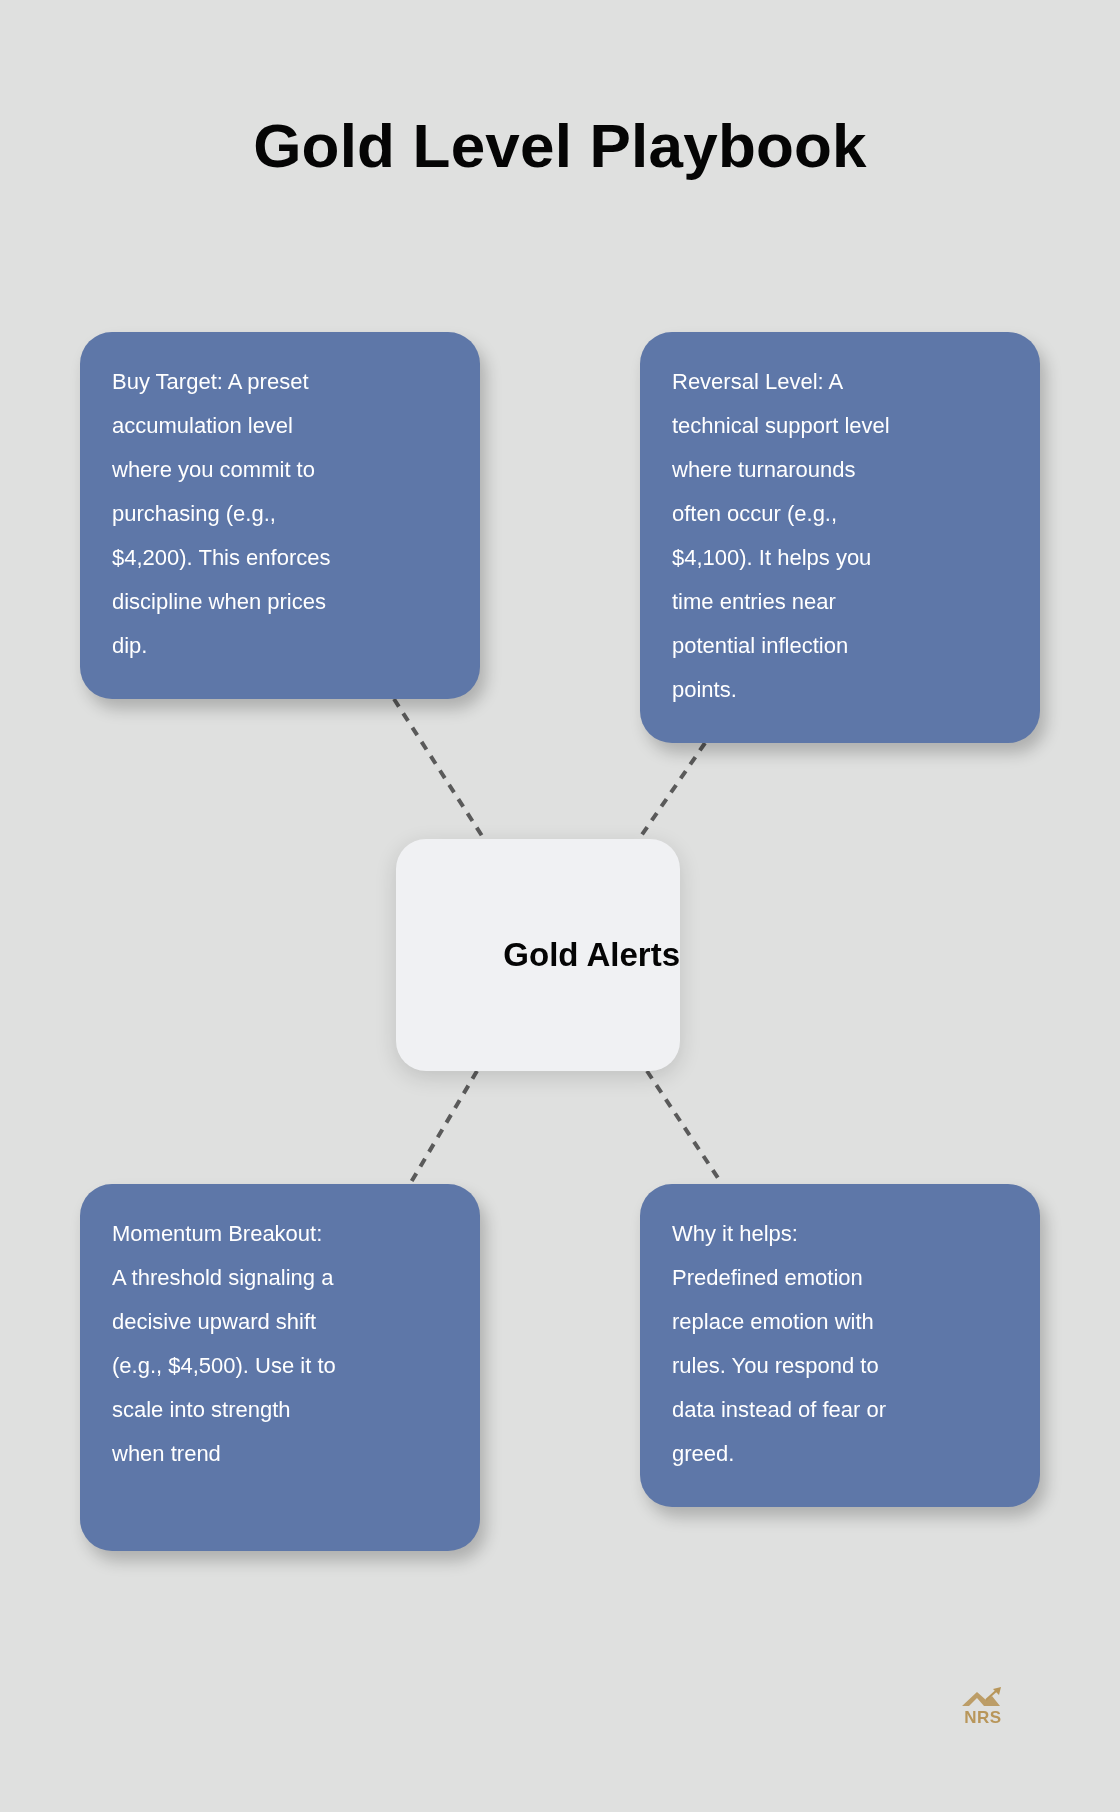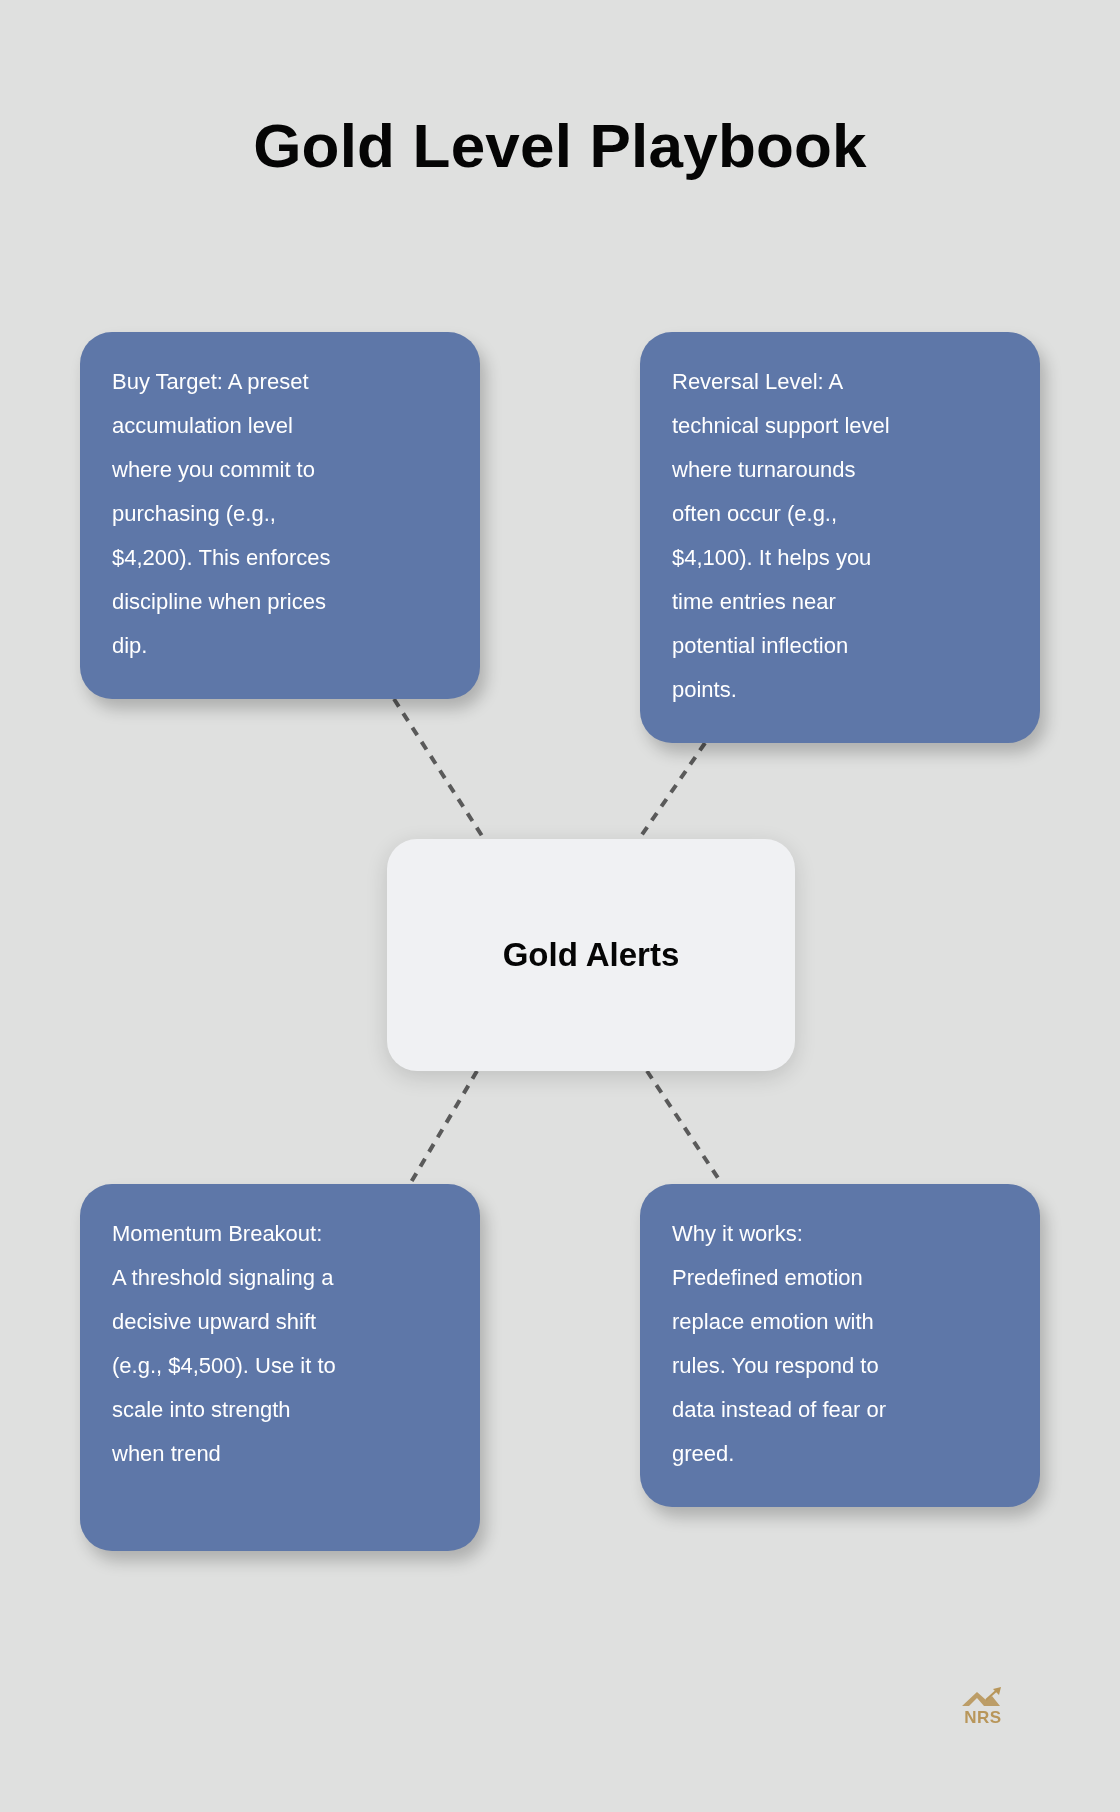--- a/index.html
+++ b/index.html
@@ -21,24 +21,24 @@
     box-shadow: 6px 10px 16px rgba(0,0,0,0.22);
   }
   .card .line {
     display: block; white-space: nowrap; font-size: 22px; line-height: 44px;
   }
   #card-tl { left: 80px; top: 332px; height: 367px; }
   #card-tr { left: 640px; top: 332px; height: 411px; }
   #card-bl { left: 80px; top: 1184px; height: 367px; }
   #card-br { left: 640px; top: 1184px; height: 323px; }
   .center {
-    position: absolute; left: 387px; top: 839px; width: 408px; height: 232px;
+    position: absolute; left: 396px; top: 839px; width: 284px; height: 232px;
     background: #f0f1f3; border-radius: 30px;
     box-shadow: 0 6px 22px rgba(0,0,0,0.14);
-    display: flex; align-items: center; justify-content: center;
+    display: flex; align-items: center; justify-content: flex-end;
   }
   .center span { font-size: 33px; font-weight: bold; color: #050505; }
   .logo {
     position: absolute; left: 960px; top: 1686px; width: 46px; height: 44px;
   }
   .logo-text {
     position: absolute; left: 0; top: 22px; width: 46px; text-align: center;
     font-size: 17px; font-weight: bold; color: #b8965a; letter-spacing: 0.5px;
     line-height: 20px;
   }
@@ -85,21 +85,21 @@
 <div class="card" id="card-bl">
   <span class="line">Momentum Breakout:</span>
   <span class="line">A threshold signaling a</span>
   <span class="line">decisive upward shift</span>
   <span class="line">(e.g., $4,500). Use it to</span>
   <span class="line">scale into strength</span>
   <span class="line">when trend</span>
 </div>
 
 <div class="card" id="card-br">
-  <span class="line">Why it works:</span>
+  <span class="line">Why it helps:</span>
   <span class="line">Predefined emotion</span>
   <span class="line">replace emotion with</span>
   <span class="line">rules. You respond to</span>
   <span class="line">data instead of fear or</span>
   <span class="line">greed.</span>
 </div>
 
 <div class="logo">
   <svg width="46" height="22" viewBox="0 0 46 22">
     <polygon points="2,20 17,6 26,14 32,10 40,20" fill="#b8965a" opacity="0.9"></polygon>

